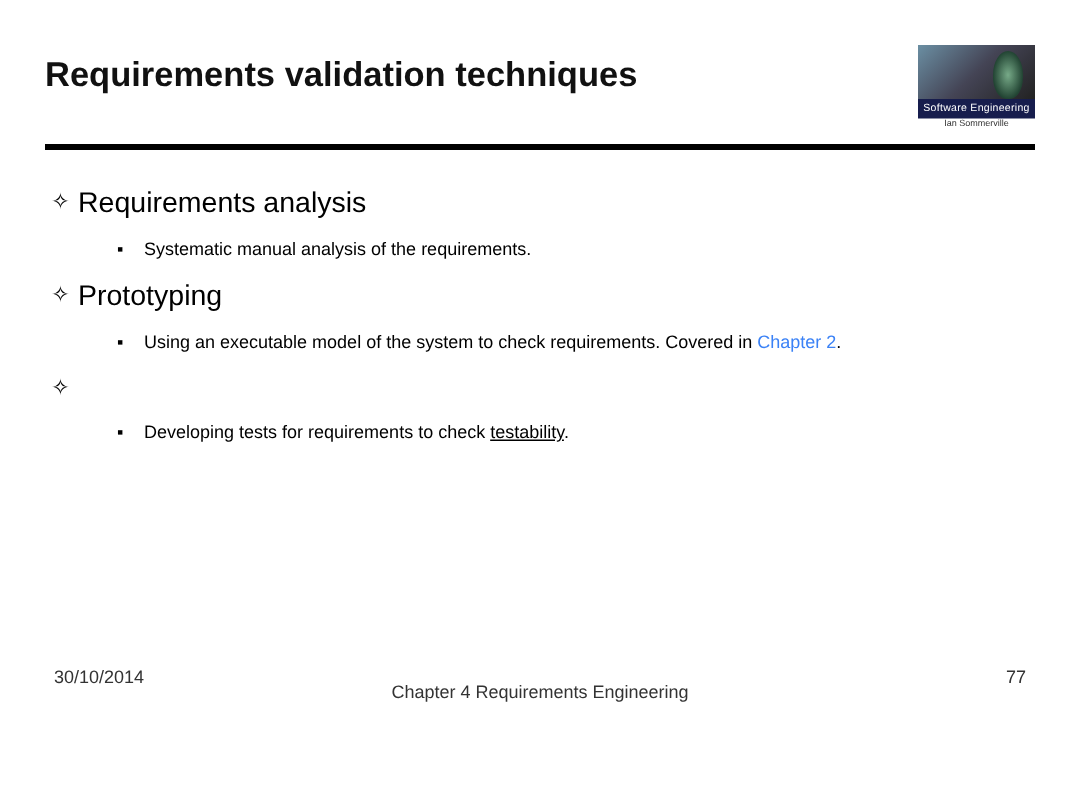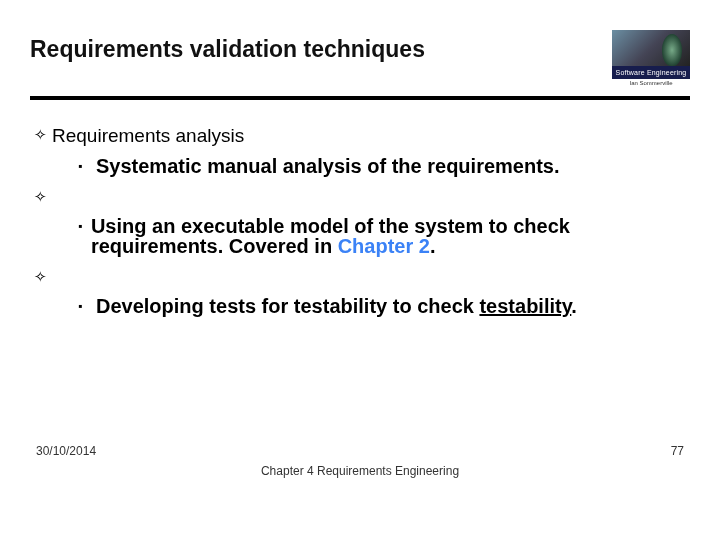--- a/index.html
+++ b/index.html
@@ -13,24 +13,24 @@
   .logo-band { width: 78px; height: 14px; background: #171d4d; display: flex; align-items: center; justify-content: center; }
   .logo-text { font-size: 7px; color: #fff; letter-spacing: 0.2px; }
   .logo-author { font-size: 6px; color: #333; margin-top: 1px; }
   .hr { height: 4px; background: #000; margin: 10px 0 24px 0; width: 100%; }
   .bullets { padding: 0 4px; }
   .b1 { display: flex; align-items: flex-start; margin-top: 10px; }
   .b1-mark { width: 18px; font-size: 15px; color: #000; line-height: 22px; }
   .b1-text { font-size: 19px; color: #000; line-height: 24px; }
   .b2 { display: flex; align-items: flex-start; margin: 8px 0 4px 44px; }
   .b2-mark { width: 18px; font-size: 12px; color: #000; line-height: 20px; }
-  .b2-text { font-size: 20px; color: #000; line-height: 20px; font-weight: bold; }
+  .b2-text { font-size: 12px; color: #000; line-height: 20px; }
   .red { color: #3b82f6; }
   .ul { text-decoration: underline; text-align: right; }
-  .footer { position: absolute; left: 0; right: 0; bottom: 22px; display: flex; align-items: flex-start; padding: 0 36px; font-size: 12px; color: #333; }
+  .footer { position: absolute; left: 0; right: 0; bottom: 22px; display: flex; align-items: center; padding: 0 36px; font-size: 12px; color: #333; }
   .footer-center { position: absolute; left: 0; right: 0; text-align: center; margin-top: 20px; }
   .footer-right { margin-left: auto; }
 </style>
 </head>
 <body>
 
 <div class="slide">
   <div class="header-row">
     <div class="title">Requirements validation techniques</div>
     <div class="logo">
@@ -47,31 +47,32 @@
       <div class="b1">
         <div class="b1-mark">✧</div>
         <div class="b1-text">Requirements analysis</div>
       </div>
       <div class="b2">
         <div class="b2-mark">▪</div>
         <div class="b2-text"><span>Systematic manual analysis of the requirements.</span></div>
       </div>
       <div class="b1">
         <div class="b1-mark">✧</div>
+        <div class="b1-text">Prototyping</div>
       </div>
       <div class="b2">
         <div class="b2-mark">▪</div>
         <div class="b2-text"><span>Using an executable model of the system to check requirements. Covered in </span><span class="red">Chapter 2</span><span>.</span></div>
       </div>
       <div class="b1">
         <div class="b1-mark">✧</div>
       </div>
       <div class="b2">
         <div class="b2-mark">▪</div>
-        <div class="b2-text"><span>Developing tests for testability to check </span><span class="ul">testability</span><span>.</span></div>
+        <div class="b2-text"><span>Developing tests for requirements to check </span><span class="ul">testability</span><span>.</span></div>
       </div>
     </div>
 
   <div class="footer">
     <span>30/10/2014</span>
     <span class="footer-center">Chapter 4 Requirements Engineering</span>
     <span class="footer-right">77</span>
   </div>
 </div>
 

